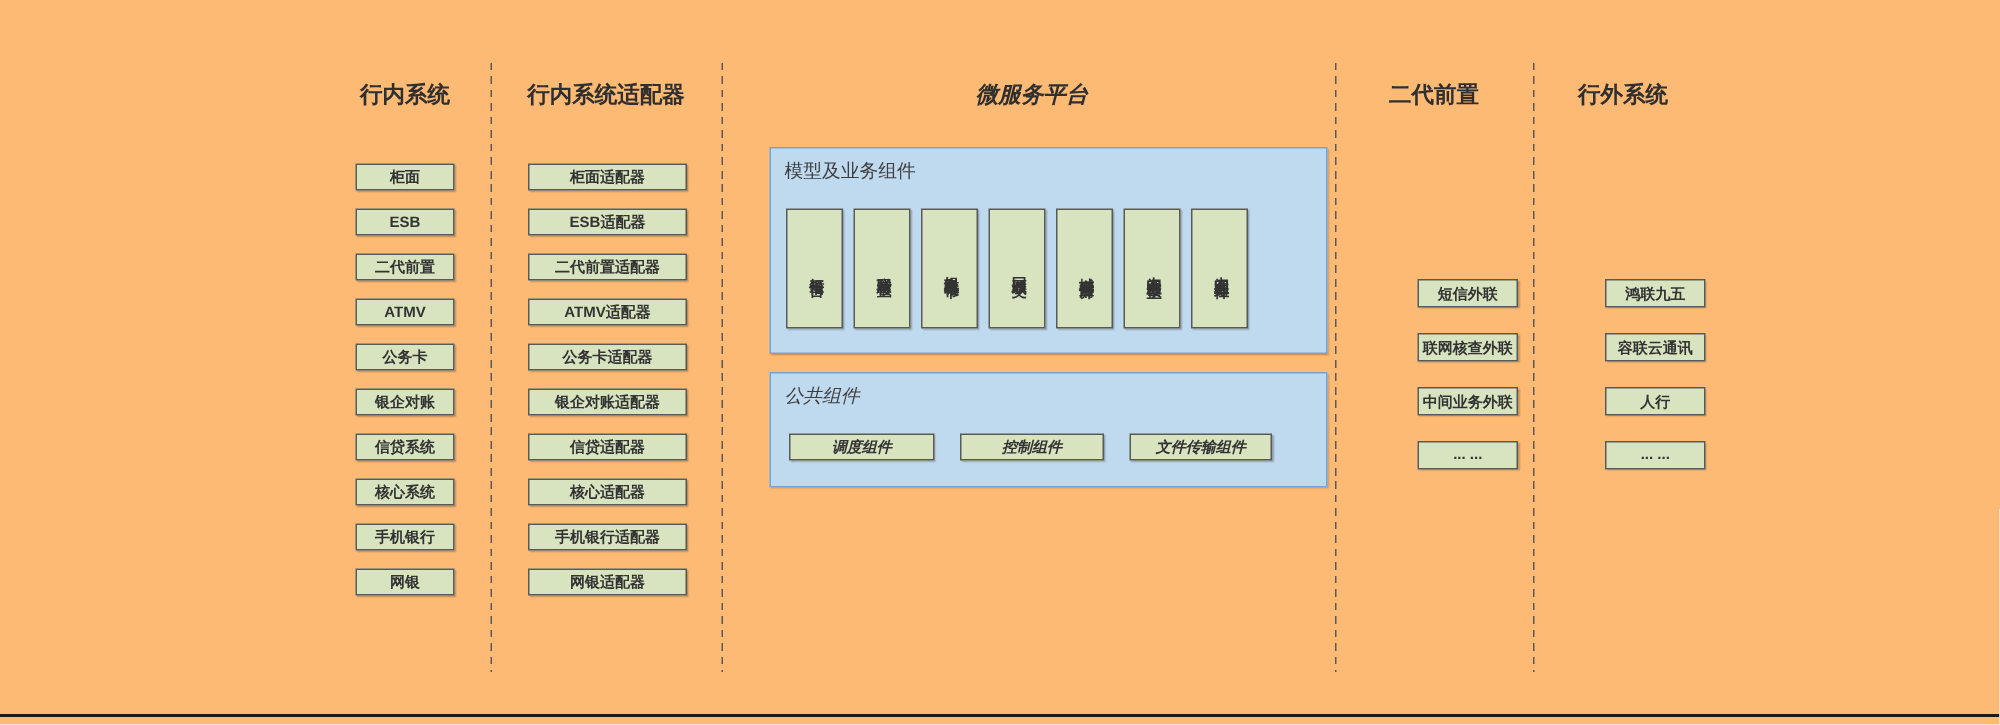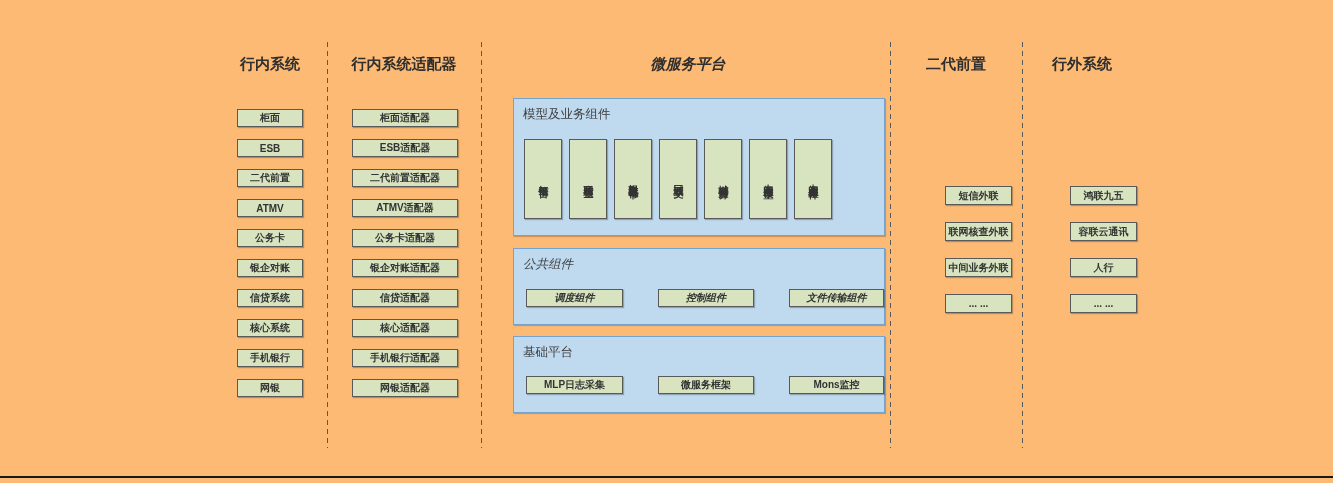--- a/index.html
+++ b/index.html
@@ -80,21 +80,21 @@
   }
   .vbox span {
     writing-mode: vertical-rl;
     text-orientation: upright;
     font-size: 10px;
     font-weight: bold;
     letter-spacing: 1px;
     color: #333333;
     line-height: 1;
   }
-  .hbox-row { position: absolute; left: 12px; display: flex; gap: 35px; }
+  .hbox-row { position: absolute; left: 12px; display: flex; gap: 17px; }
   .w97 { width: 97px; }
   .w96 { width: 96px; text-align: right; }
   .w95 { width: 95px; }
   .bottom-rule {
     position: absolute;
     left: 0; top: 476px;
     width: 1333px; height: 2px;
     background: var(--rule, #1a1a1a);
   }
 </style>
@@ -169,28 +169,20 @@
 
   <div class="panel" style="top:248px;height:77px;font-style:italic;">
     <div class="panel-title">公共组件</div>
     <div class="hbox-row" style="top:40px;">
       <div class="sbox h18 w97">调度组件</div>
       <div class="sbox h18 w96">控制组件</div>
       <div class="sbox h18 w95">文件传输组件</div>
     </div>
   </div>
 
-  <div class="panel" style="top:336px;height:77px;">
-    <div class="panel-title">基础平台</div>
-    <div class="hbox-row" style="top:39px;">
-      <div class="sbox h18 w97">MLP日志采集</div>
-      <div class="sbox h18 w96">微服务框架</div>
-      <div class="sbox h18 w95">Mons监控</div>
-    </div>
-  </div>
 
   <div class="vstack stack-36" style="left:908px;top:186px;width:104px;">
     <div class="sbox h19">短信外联</div>
     <div class="sbox h19">联网核查外联</div>
     <div class="sbox h19">中间业务外联</div>
     <div class="sbox h19">... ...</div>
   </div>
 
   <div class="vstack stack-36" style="left:1033px;top:186px;width:104px;">
     <div class="sbox h19">鸿联九五</div>

